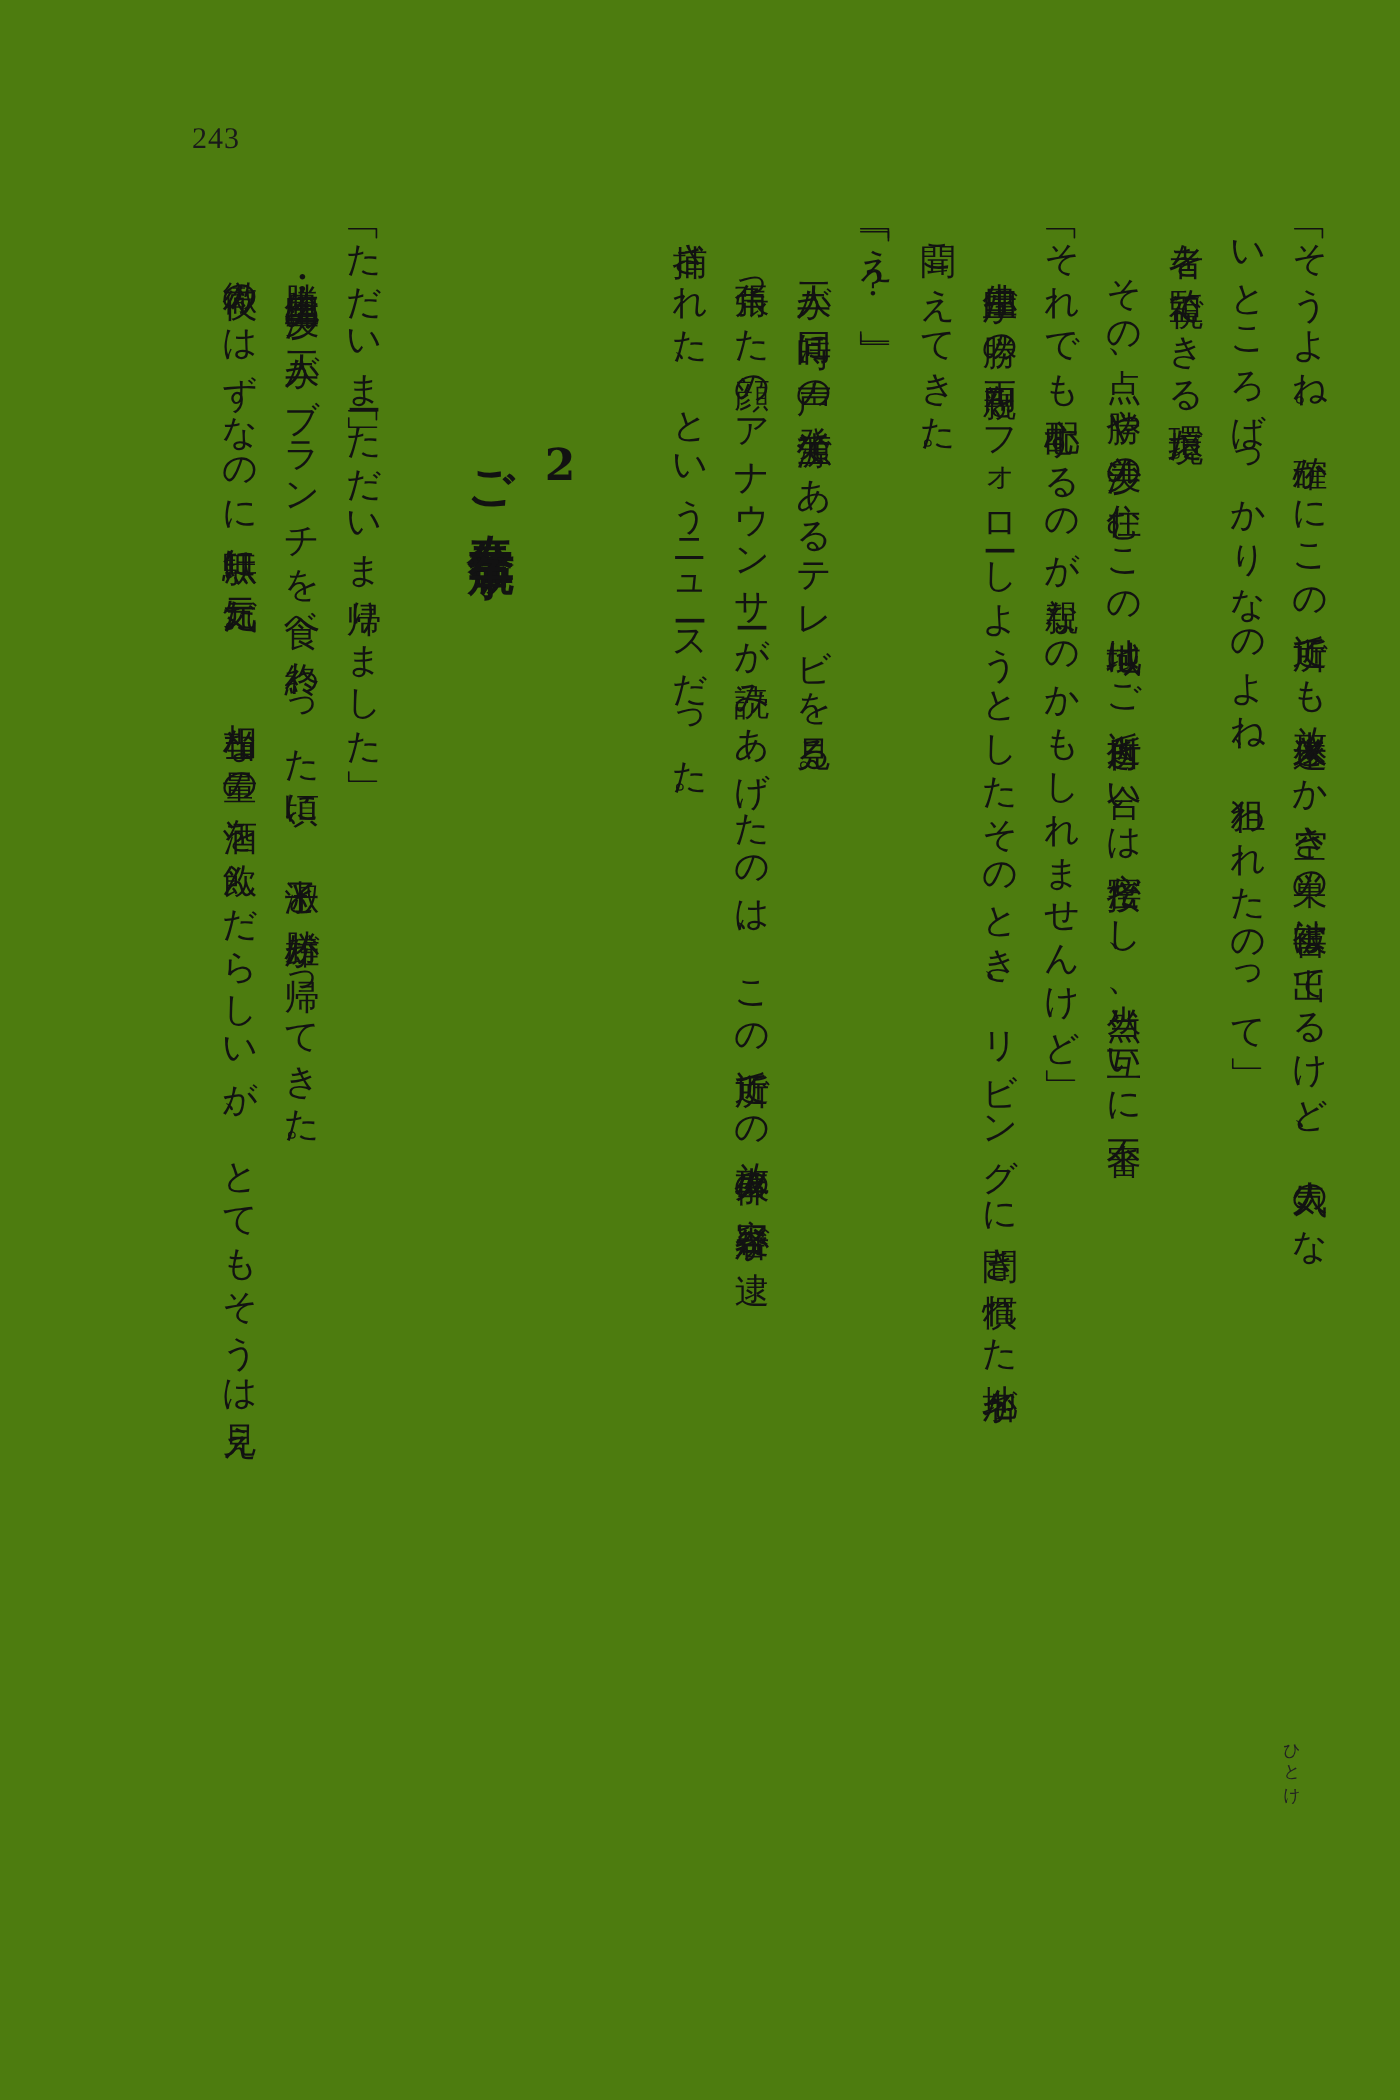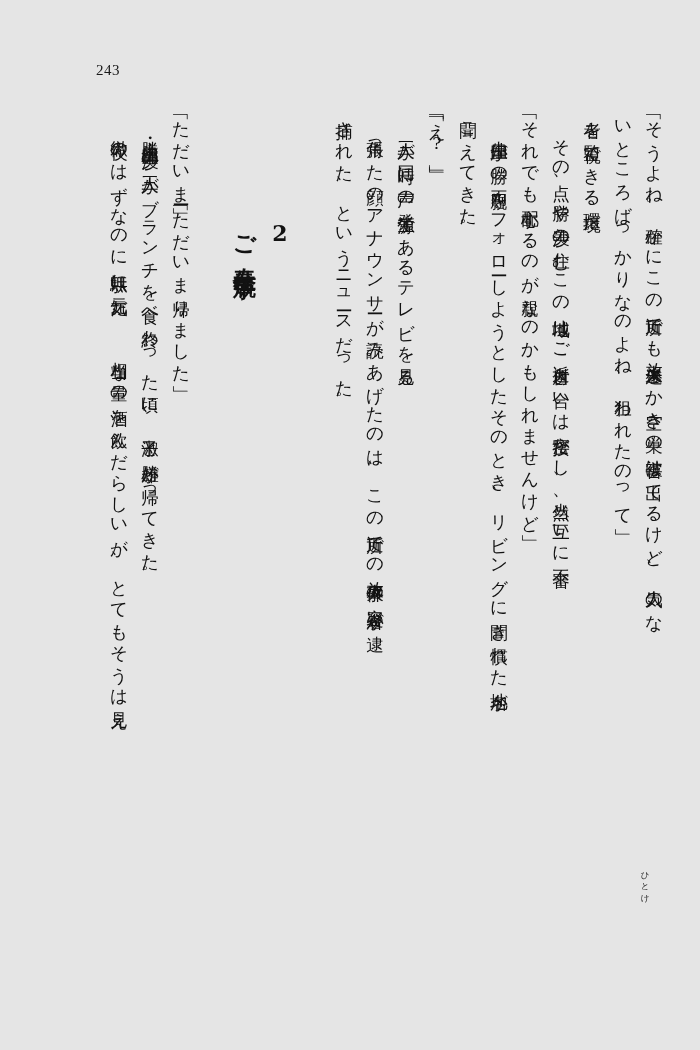--- a/index.html
+++ b/index.html
@@ -4,21 +4,21 @@
 <style>
   html, body {
     margin: 0;
     padding: 0;
     background: #ffffff;
   }
   .page {
     position: relative;
     width: 700px;
     height: 1050px;
-    background: #e5e5e5;
+    background: #4d7c0f;
     overflow: hidden;
     font-family: "DejaVu Serif", "Liberation Serif", serif;
     color: #111111;
   }
   
   .page-number {
     position: absolute;
     top: 62px;
     left: 96px;
     font-size: 15px;

